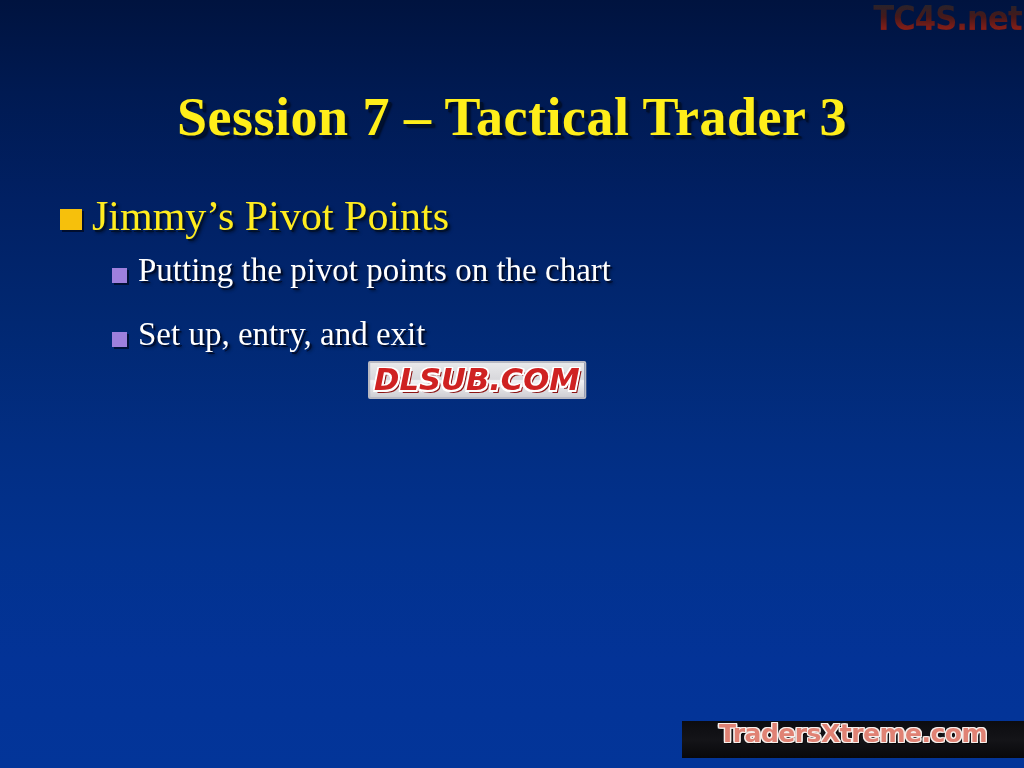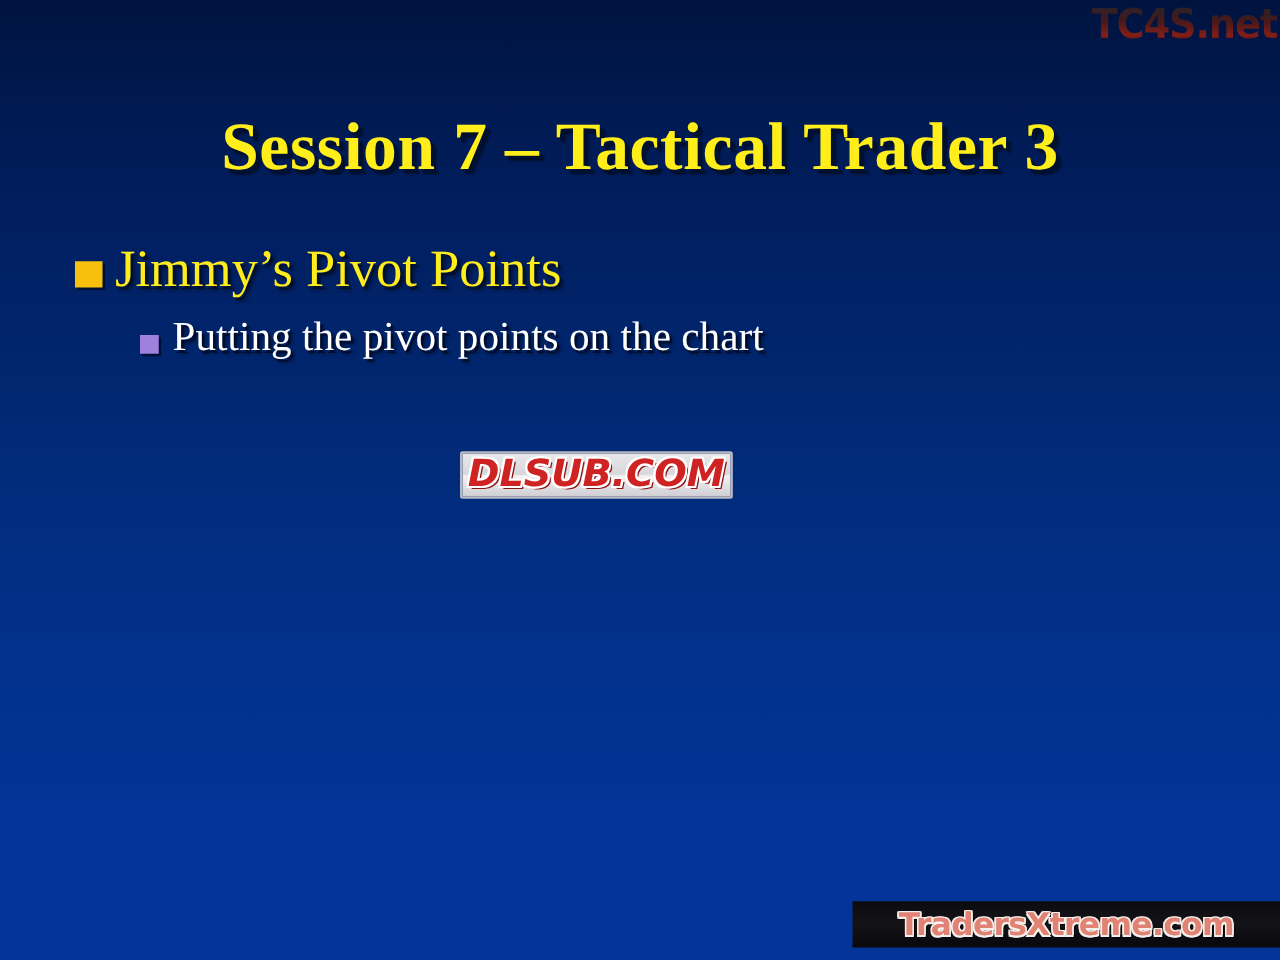--- a/index.html
+++ b/index.html
@@ -145,21 +145,21 @@
   }
 
   #wm-traders {
     position: absolute;
     left: 682px;
     top: 721px;
     width: 342px;
     height: 37px;
     background: linear-gradient(to bottom, #0c0c10 0%, #141418 50%, #08080b 100%);
     display: flex;
-    align-items: center;
+    align-items: flex-start;
     justify-content: center;
   }
   #wm-traders .label {
     font-family: "DejaVu Sans", "Liberation Sans", sans-serif;
     font-weight: bold;
     font-size: 25px;
     letter-spacing: -0.5px;
     line-height: 1;
     color: #e08274;
     text-shadow:
@@ -182,20 +182,24 @@
       <span class="txt">Jimmy’s Pivot Points</span>
     </div>
 
     <div class="lvl2wrap">
 
       <div class="lvl2">
         <span class="sq"></span>
         <span class="txt">Putting the pivot points on the chart</span>
       </div>
 
+      <div class="lvl2">
+        <span class="sq"></span>
+        <span class="txt">Set up, entry, and exit</span>
+      </div>
 
 
     </div>
   </div>
 
   <div id="wm-tc4s">TC4S.net</div>
 
   <div id="wm-dlsub">DLSUB.COM</div>
 
   <div id="wm-traders">

